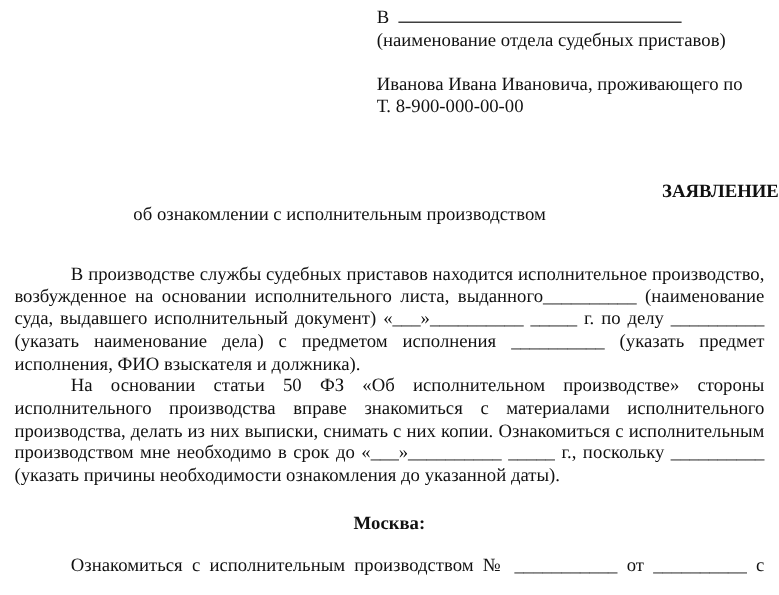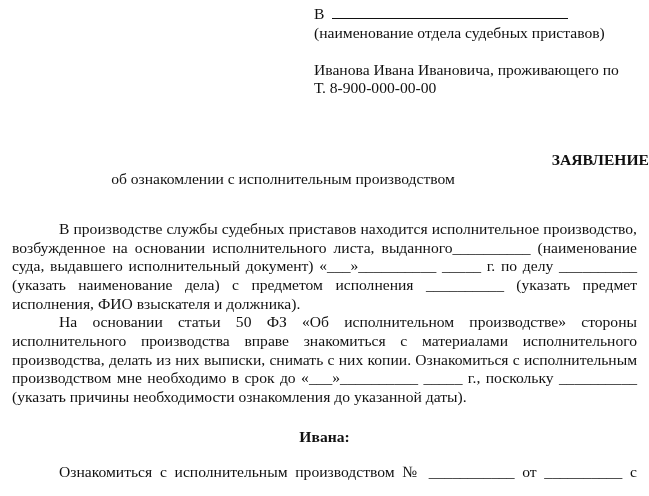--- a/index.html
+++ b/index.html
@@ -100,21 +100,21 @@
 
 <div class="body-text">
   <p class="para">
     <span>В производстве службы судебных приставов находится исполнительное производство, возбужденное на основании исполнительного листа, выданного</span><span>__________</span><span> (наименование суда, выдавшего исполнительный документ) «</span><span>___</span><span>»</span><span>__________</span><span> </span><span>_____</span><span> г. по делу </span><span>__________</span><span> (указать наименование дела) с предметом исполнения </span><span>__________</span><span> (указать предмет исполнения, ФИО взыскателя и должника).</span>
   </p>
   <p class="para">
     <span>На основании статьи 50 ФЗ «Об исполнительном производстве» стороны исполнительного производства вправе знакомиться с материалами исполнительного производства, делать из них выписки, снимать с них копии. Ознакомиться с исполнительным производством мне необходимо в срок до «</span><span>___</span><span>»</span><span>__________</span><span> </span><span>_____</span><span> г., поскольку </span><span>__________</span><span> (указать причины необходимости ознакомления до указанной даты).</span>
   </p>
 </div>
 
-<div class="prosh">Ивана:</div>
+<div class="prosh">Москва:</div>
 
 <div class="last-line">
   <span>Ознакомиться с исполнительным производством №</span>
   <span>___________</span>
   <span>от</span>
   <span>__________</span>
   <span>с</span>
 </div>
 
 </body></html>

